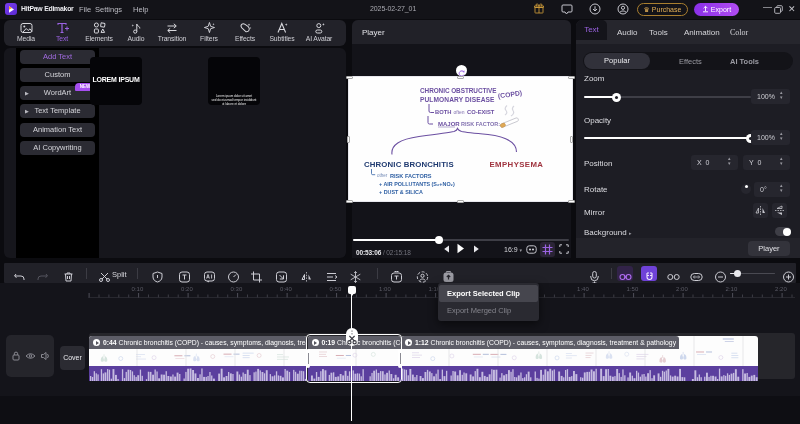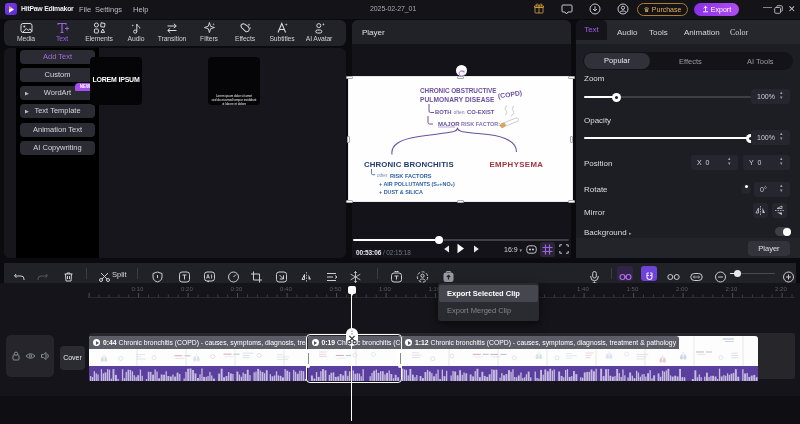--- a/index.html
+++ b/index.html
@@ -326,21 +326,21 @@
     <div id="rp-tabs">
       <div id="rp-tab-view" style="left:7px;">Text</div>
       <span class="rp-tab" style="left:41px;">Audio</span>
       <span class="rp-tab" style="left:73px;">Tools</span>
       <span class="rp-tab" style="left:108px;">Animation</span>
       <span class="rp-tab" style="left:154px;font-family:Liberation Serif, serif;">Color</span>
     </div>
     <div id="rp-pills">
       <div id="pill-popular">Popular</div>
       <span class="pill-lb" style="left:96px;">Effects</span>
-      <span class="pill-lb" style="left:164px;">AI Tools</span>
+      <span class="pill-lb" style="left:147px;font-weight:bold;">AI Tools</span>
     </div>
     <div class="rp-label" style="top:54px;">Zoom</div>
     <div class="rslider" style="top:76px; width:167px;">
         <div class="fill" style="width:33px;"></div>
         <div class="knob" style="left:28px;"></div>
       </div>
     <div class="spinbox" style="left:175px; top:69px; width:39px;">
         <span class="spin-val">100%</span>
         <span class="spin-arr"></span>
       </div>

